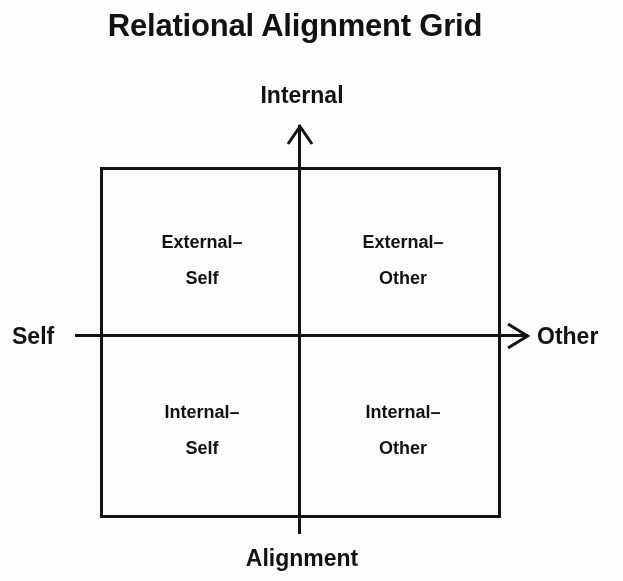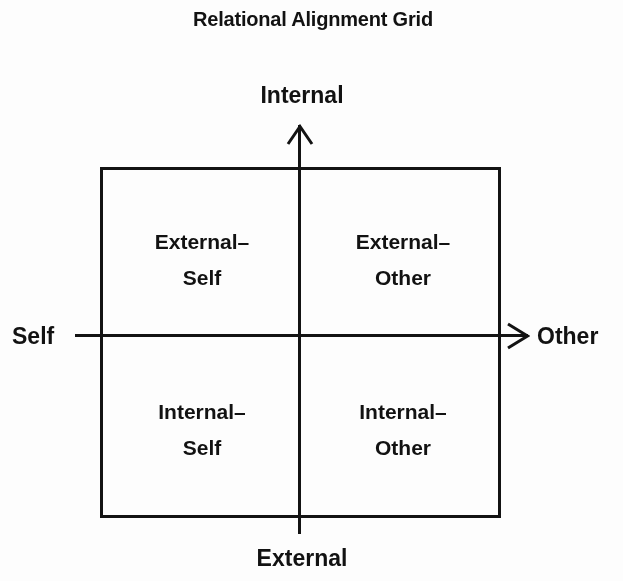--- a/index.html
+++ b/index.html
@@ -16,25 +16,25 @@
   }
   #canvas {
     position: relative;
     width: 623px;
     height: 581px;
   }
   .abs { position: absolute; }
 
   
   #chart-title {
-    left: 18px;
+    left: 0;
     top: 8px;
     width: 590px;
     text-align: center;
-    font-size: 20px;
+    font-size: 31px;
     font-weight: bold;
     letter-spacing: -0.2px;
     color: #121212;
   }
 
   
   .axis-label {
     font-size: 23px;
     font-weight: bold;
     color: #121212;
@@ -98,21 +98,21 @@
   #arrow-right {
     left: 506px;
     top: 322px;
     width: 24px;
     height: 28px;
   }
   #arrow-up svg, #arrow-right svg { display: block; }
 
   
   .quadrant-label {
-    font-size: 21px;
+    font-size: 18px;
     font-weight: bold;
     line-height: 36px;
     text-align: center;
     color: #121212;
     width: 190px;
   }
   #quadrant-external-self  { left: 107px; top: 224px; }
   #quadrant-external-other { left: 308px; top: 224px; }
   #quadrant-internal-self  { left: 107px; top: 394px; }
   #quadrant-internal-other { left: 308px; top: 394px; }
@@ -120,21 +120,21 @@
 </style>
 </head>
 <body>
 
 <div id="canvas">
 
   <div class="abs" id="chart-title">Relational Alignment Grid</div>
 
   <div class="abs axis-label" id="axis-label-top">Internal</div>
 
-  <div class="abs axis-label" id="axis-label-bottom">External</div>
+  <div class="abs axis-label" id="axis-label-bottom">Alignment</div>
 
   <div class="abs axis-label" id="axis-label-left">Self</div>
 
   <div class="abs axis-label" id="axis-label-right">Other</div>
 
   <div class="abs" id="grid-frame"></div>
 
   <div class="abs" id="axis-vertical"></div>
   <div class="abs" id="axis-horizontal"></div>
 

